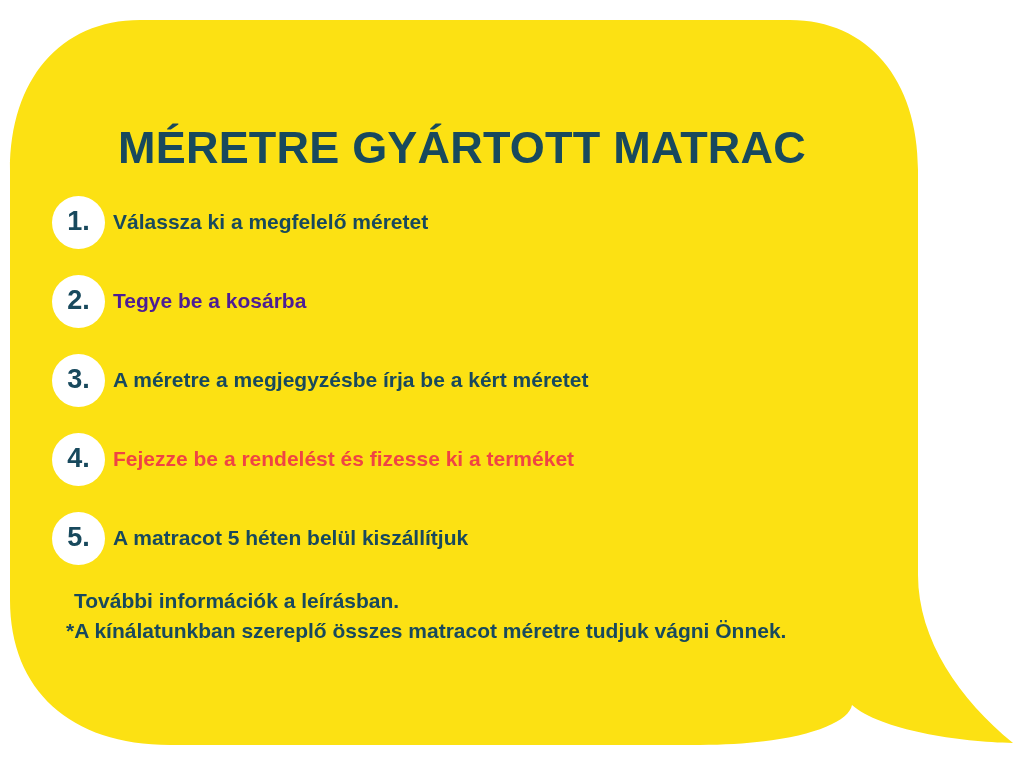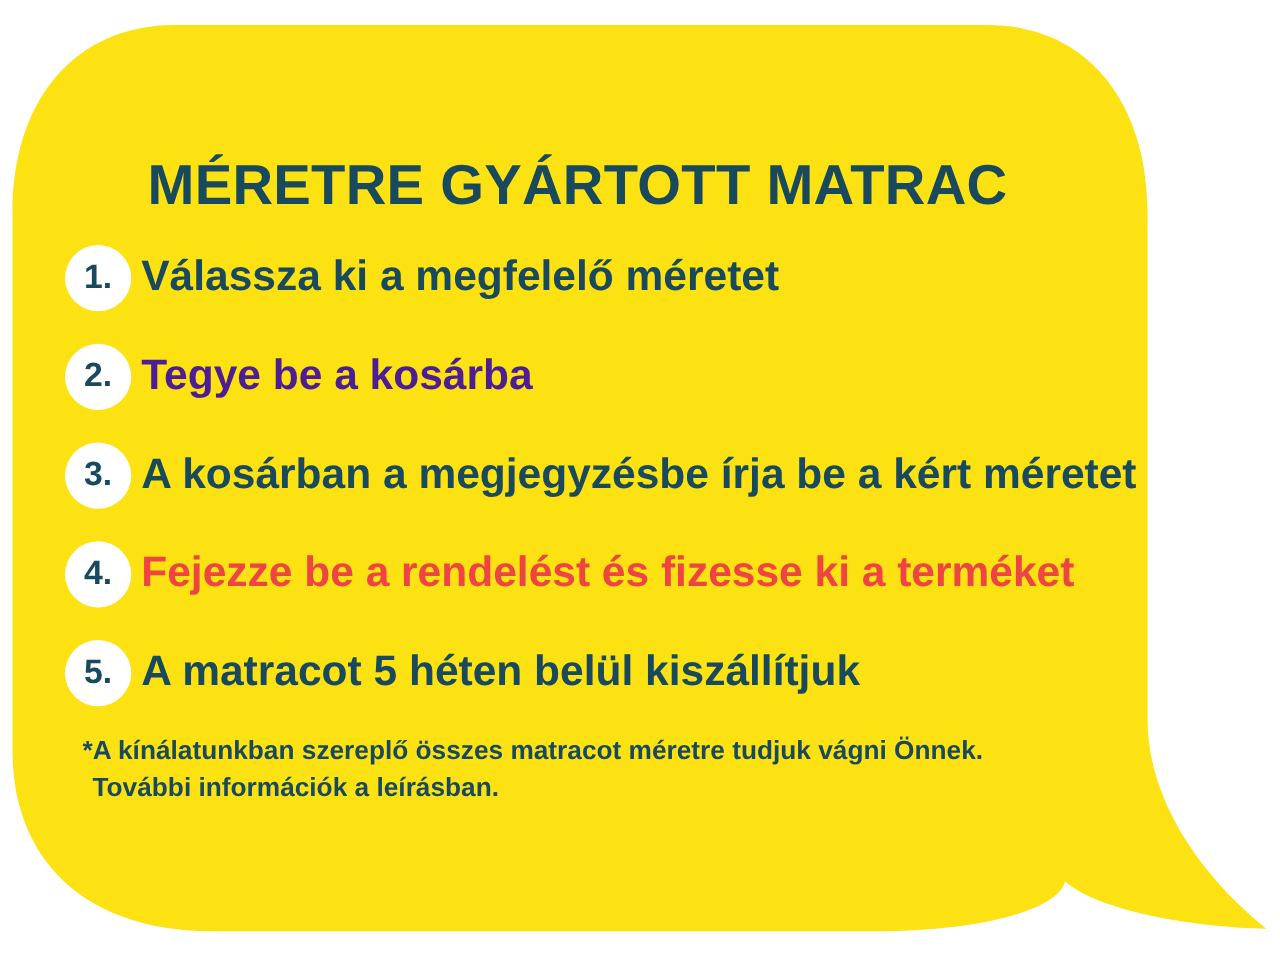--- a/index.html
+++ b/index.html
@@ -89,21 +89,21 @@
     align-items: center;
     justify-content: center;
     line-height: 1;
     padding-bottom: 2px;
     box-sizing: border-box;
   }
 
   .step-text {
     flex: 1 1 auto;
     margin-left: 8px;
-    font-size: 34px;
+    font-size: 21px;
     font-weight: bold;
     color: #18495d;
     white-space: nowrap;
     line-height: 1.1;
   }
 
   .footnote {
     position: absolute;
     left: 66px;
     top: 586px;
@@ -151,34 +151,34 @@
         <span class="step-text" style="color: rgb(24, 73, 93);">Válassza ki a megfelelő méretet</span>
       </li>
 
       <li class="step">
         <span class="step-badge" style="color: rgb(24, 73, 93); background: rgb(255, 255, 255);">2.</span>
         <span class="step-text" style="color: #4c1d95;">Tegye be a kosárba</span>
       </li>
 
       <li class="step">
         <span class="step-badge" style="color: rgb(24, 73, 93); background: rgb(255, 255, 255);">3.</span>
-        <span class="step-text" style="color: rgb(24, 73, 93);">A kosárban a megjegyzésbe írja be a kért méretet</span>
+        <span class="step-text" style="color: rgb(24, 73, 93);">A méretre a megjegyzésbe írja be a kért méretet</span>
       </li>
 
       <li class="step">
         <span class="step-badge" style="color: rgb(24, 73, 93); background: rgb(255, 255, 255);">4.</span>
         <span class="step-text" style="color: #ef4444;">Fejezze be a rendelést és fizesse ki a terméket</span>
       </li>
 
       <li class="step">
         <span class="step-badge" style="color: rgb(24, 73, 93); background: rgb(255, 255, 255);">5.</span>
         <span class="step-text" style="color: rgb(24, 73, 93);">A matracot 5 héten belül kiszállítjuk</span>
       </li>
 
     </ol>
 
     <div class="footnote" style="color: rgb(24, 73, 93);">
+      <span class="footnote-line indent">További információk a leírásban.</span>
       <span class="footnote-line">*A kínálatunkban szereplő összes matracot méretre tudjuk vágni Önnek.</span>
-      <span class="footnote-line indent">További információk a leírásban.</span>
     </div>
 
   </div>
 </div>
 
 </body></html>

